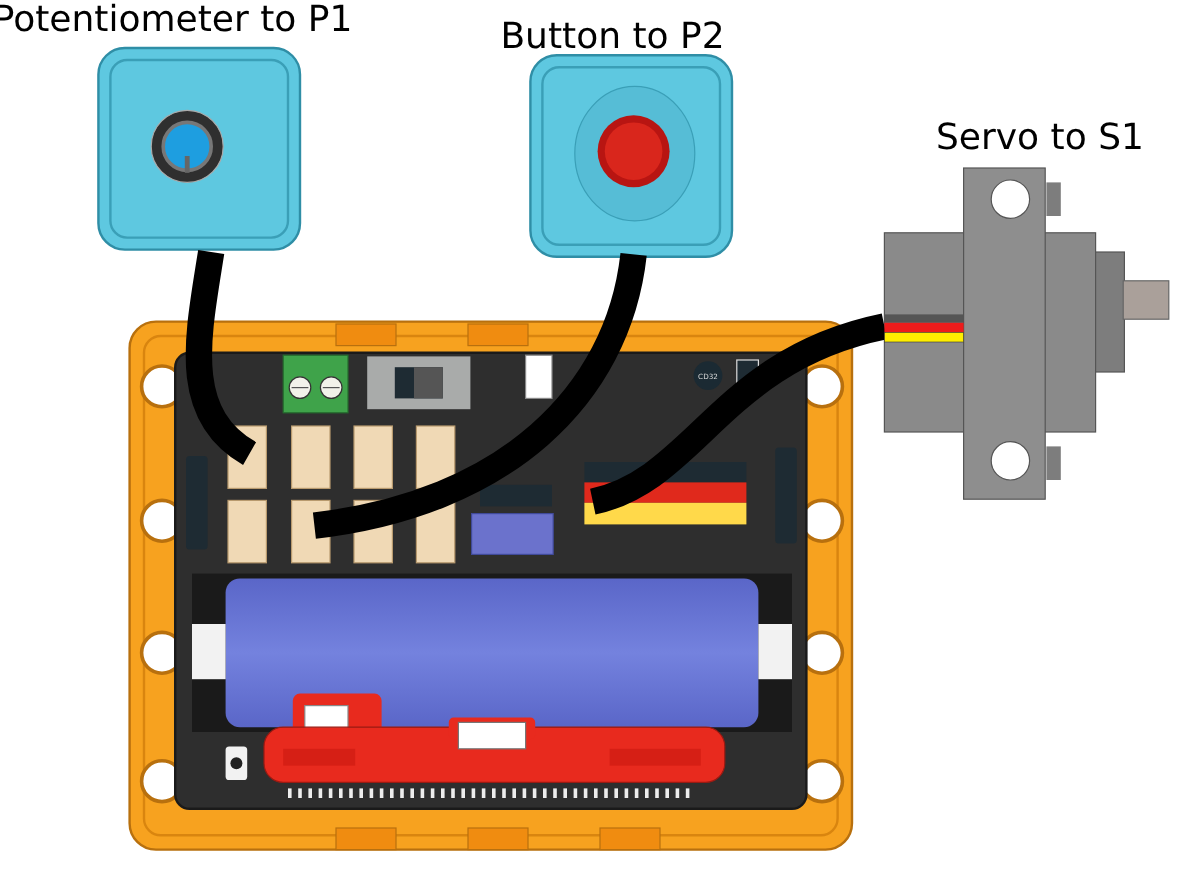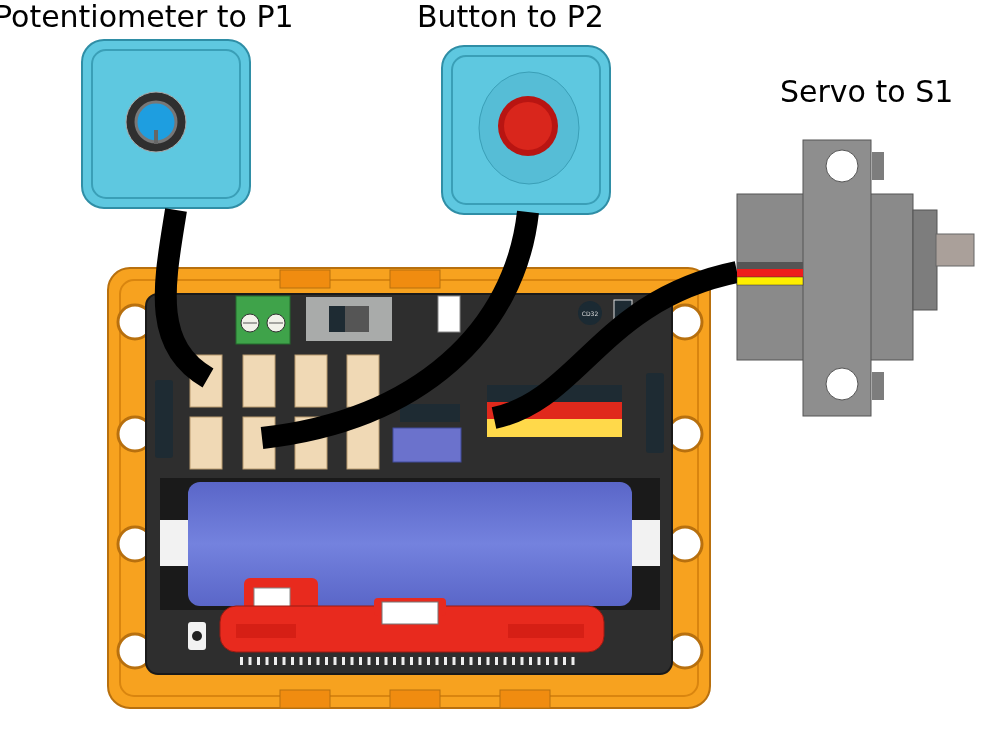--- a/index.html
+++ b/index.html
@@ -4,22 +4,22 @@
 <style>
   html, body { margin:0; padding:0; background:#ffffff; }
   body { width:983px; height:744px; position:relative; overflow:hidden; font-family:"DejaVu Sans", sans-serif; }
   .label { position:absolute; font-size:30px; color:#000; white-space:nowrap; line-height:1; }
   svg { position:absolute; left:0; top:0; }
 </style>
 </head>
 <body>
 
 <div class="label" style="left:-6px; top:2px;">Potentiometer to P1</div>
-<div class="label" style="left:417px; top:2px;">Button to P2</div>
-<div class="label" style="left:780px; top:77px;">Servo to S1</div>
+<div class="label" style="left:417px; top:16px;">Button to P2</div>
+<div class="label" style="left:780px; top:100px;">Servo to S1</div>
 
 <svg width="983" height="744" viewBox="0 0 983 744">
   <defs>
     <linearGradient id="battGrad" x1="0" y1="0" x2="0" y2="1">
       <stop offset="0" stop-color="#5a66c8"></stop>
       <stop offset="0.5" stop-color="#7482de"></stop>
       <stop offset="1" stop-color="#5a66c8"></stop>
     </linearGradient>
   </defs>
 

